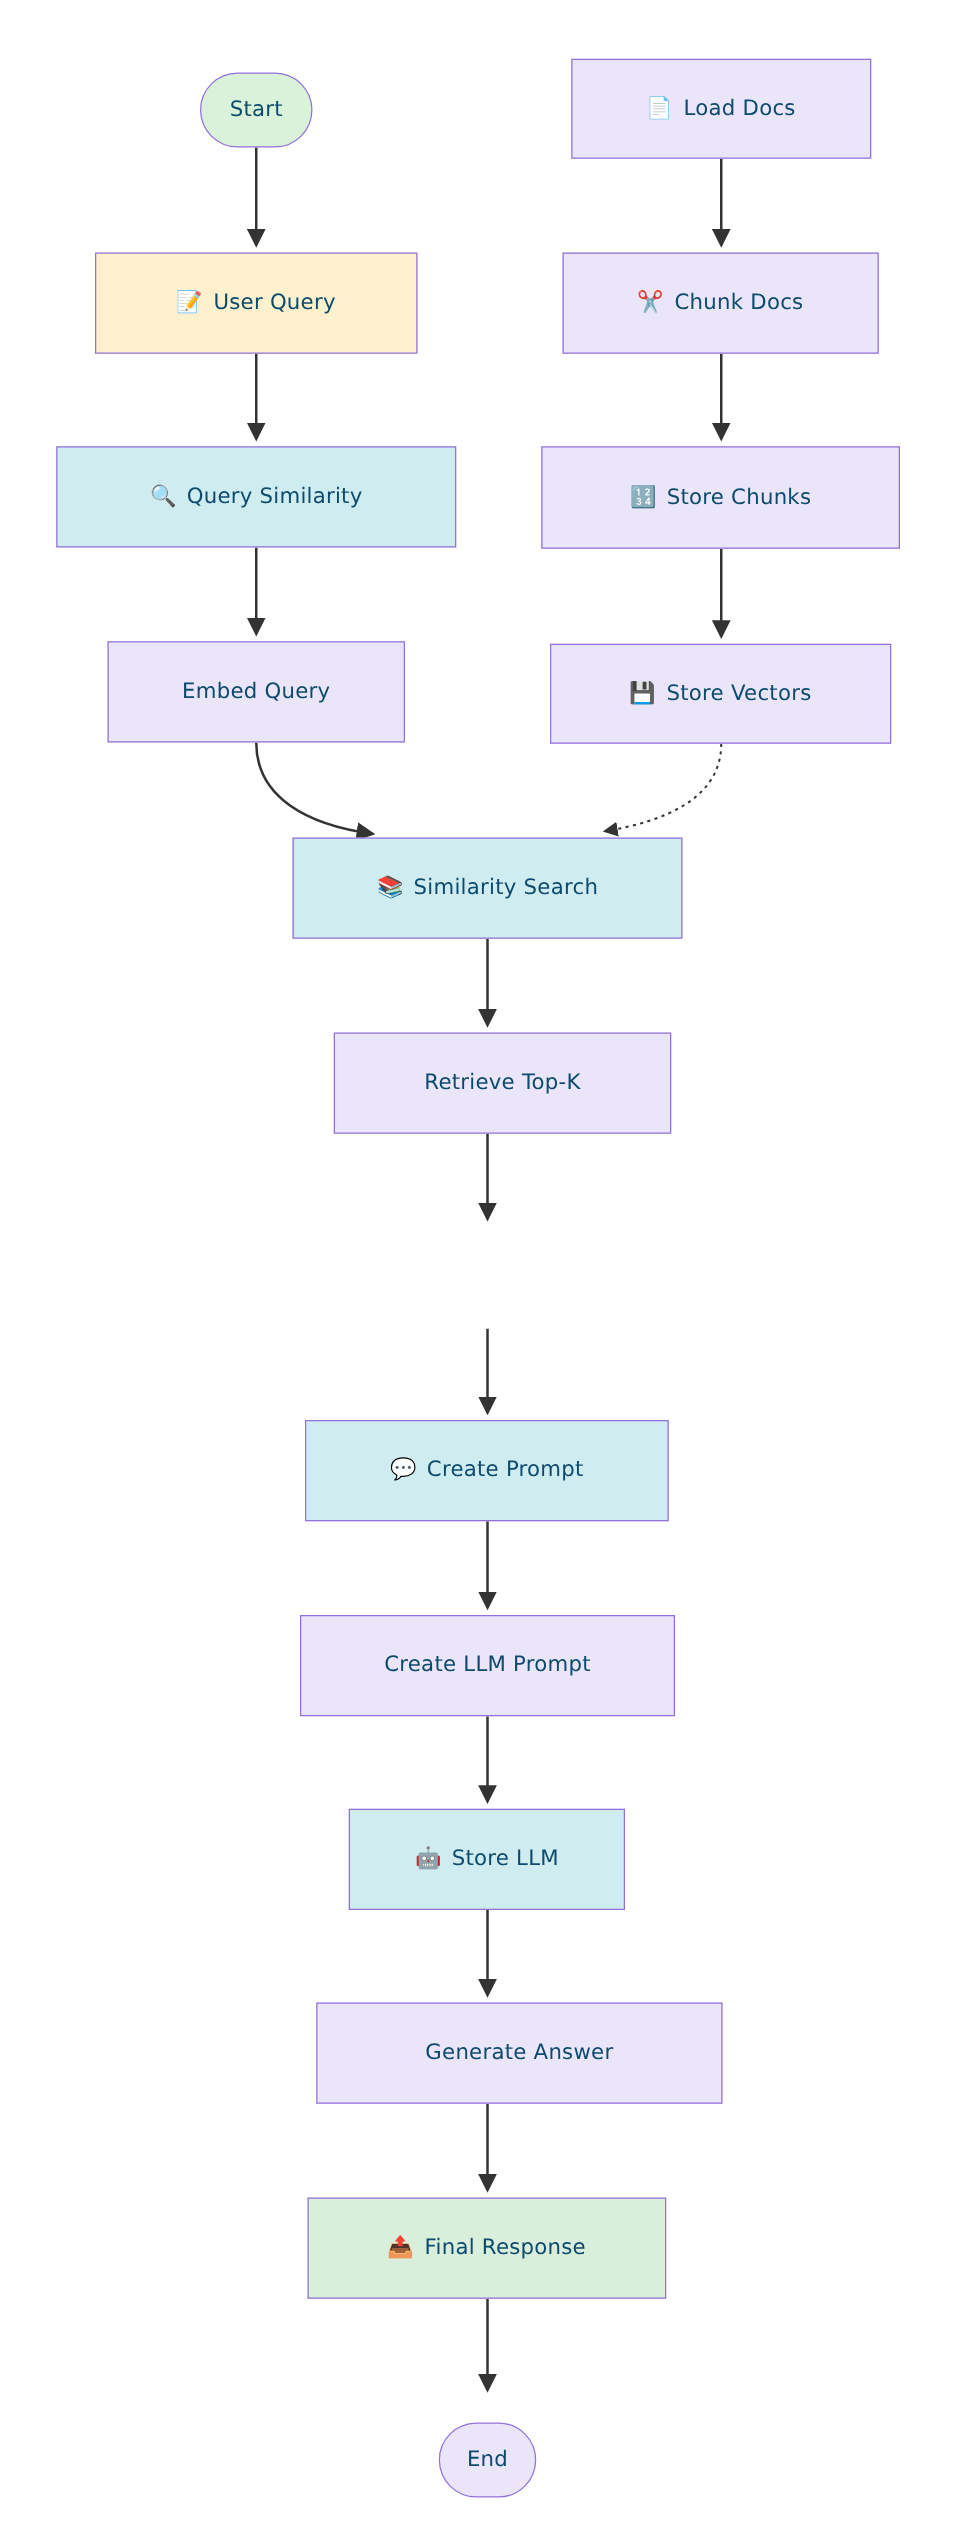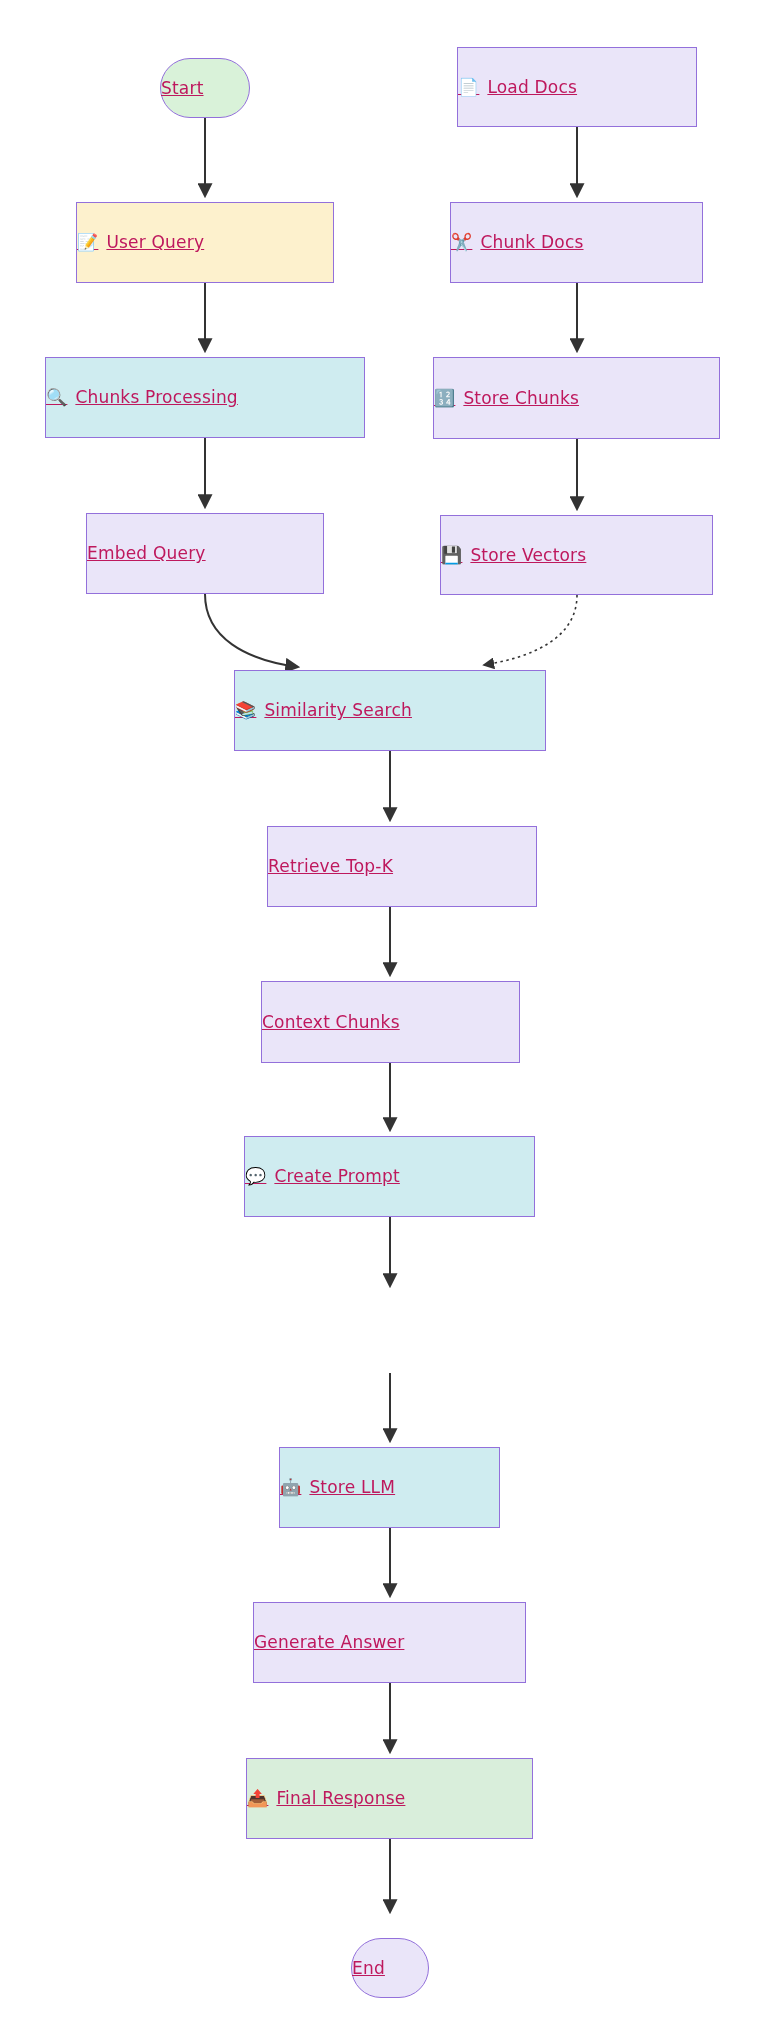--- a/index.html
+++ b/index.html
@@ -10,27 +10,27 @@
     position: relative;
     overflow: hidden;
   }
   #canvas { position: absolute; inset: 0; width: 766px; height: 2024px; }
   #edges { position: absolute; left: 0; top: 0; z-index: 1; }
   .node {
     position: absolute;
     z-index: 2;
     display: flex;
     align-items: center;
+    justify-content: center;
     box-sizing: border-box;
     border: 1.6px solid #9370DB;
-    color: #be185d;
+    color: #0c4a6e;
     font-size: 17px;
     letter-spacing: 0.2px;
     white-space: nowrap;
-    text-decoration: underline;
   }
   .rect    { border-radius: 0; }
   .stadium { border-radius: 30px; }
   .fill-lavender { background: #EAE5F9; }
   .fill-teal     { background: #CFECF0; }
   .fill-yellow   { background: #FDF1CD; }
   .fill-green    { background: #D9F2D9; }
   .fill-green2   { background: #D9EEDB; }
   .icon { margin-right: 8px; font-size: 17px; line-height: 1; }
   .label { line-height: 1.2; }
@@ -80,21 +80,21 @@
     <span class="label">User Query</span>
   </div>
 
   <div class="node rect fill-lavender" style="left:450px; top:202px; width:253px; height:81px;">
     <span class="icon">✂️</span>
     <span class="label">Chunk Docs</span>
   </div>
 
   <div class="node rect fill-teal" style="left:45px; top:357px; width:320px; height:81px;">
     <span class="icon">🔍</span>
-    <span class="label">Chunks Processing</span>
+    <span class="label">Query Similarity</span>
   </div>
 
   <div class="node rect fill-lavender" style="left:433px; top:357px; width:287px; height:82px;">
     <span class="icon">🔢</span>
     <span class="label">Store Chunks</span>
   </div>
 
   <div class="node rect fill-lavender" style="left:86px; top:513px; width:238px; height:81px;">
     <span class="label">Embed Query</span>
   </div>
@@ -106,36 +106,36 @@
 
   <div class="node rect fill-teal" style="left:234px; top:670px; width:312px; height:81px;">
     <span class="icon">📚</span>
     <span class="label">Similarity Search</span>
   </div>
 
   <div class="node rect fill-lavender" style="left:267px; top:826px; width:270px; height:81px;">
     <span class="label">Retrieve Top-K</span>
   </div>
 
-  <div class="node rect fill-lavender" style="left:261px; top:981px; width:259px; height:82px;">
-    <span class="label">Context Chunks</span>
-  </div>
 
   <div class="node rect fill-teal" style="left:244px; top:1136px; width:291px; height:81px;">
     <span class="icon">💬</span>
     <span class="label">Create Prompt</span>
   </div>
 
+  <div class="node rect fill-lavender" style="left:240px; top:1292px; width:300px; height:81px;">
+    <span class="label">Create LLM Prompt</span>
+  </div>
 
   <div class="node rect fill-teal" style="left:279px; top:1447px; width:221px; height:81px;">
     <span class="icon">🤖</span>
     <span class="label">Store LLM</span>
   </div>
 
-  <div class="node rect fill-lavender" style="left:253px; top:1602px; width:273px; height:81px;">
+  <div class="node rect fill-lavender" style="left:253px; top:1602px; width:325px; height:81px;">
     <span class="label">Generate Answer</span>
   </div>
 
   <div class="node rect fill-green2" style="left:246px; top:1758px; width:287px; height:81px;">
     <span class="icon">📤</span>
     <span class="label">Final Response</span>
   </div>
 
   <div class="node stadium fill-lavender" style="left:351px; top:1918px; width:78px; height:60px;margin-top:20px;">
     <span class="label">End</span>

